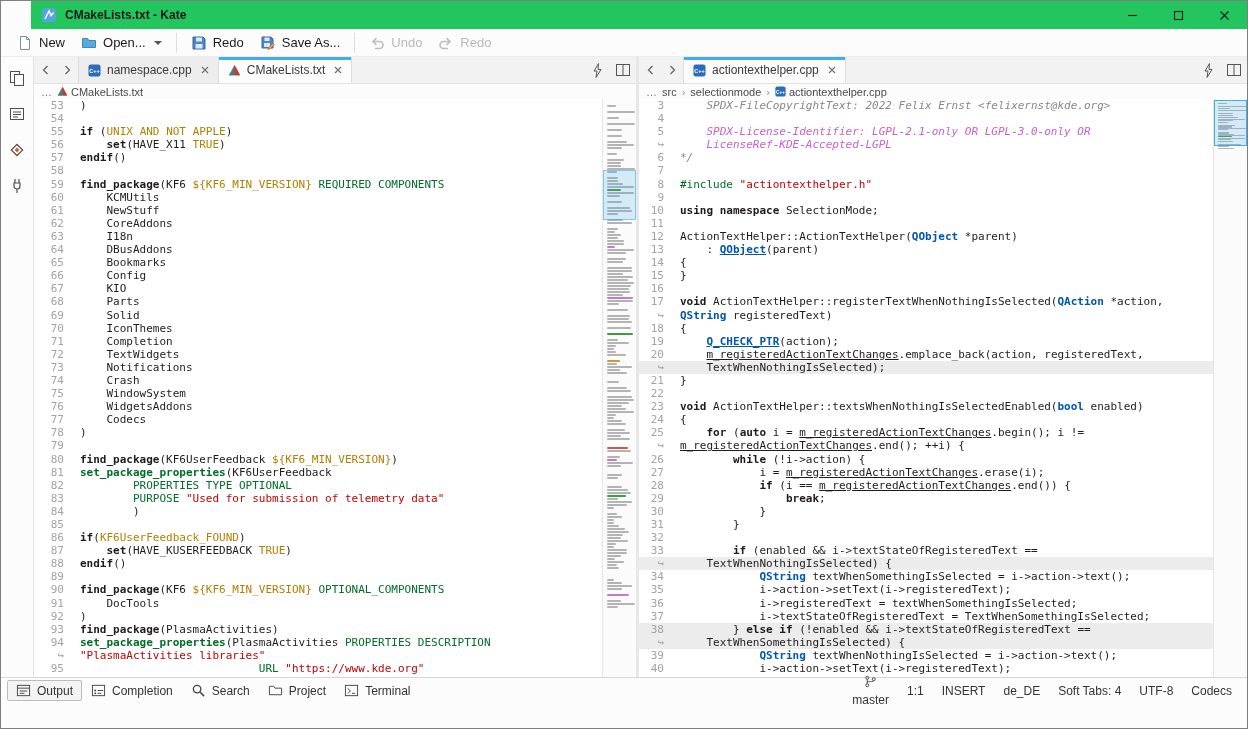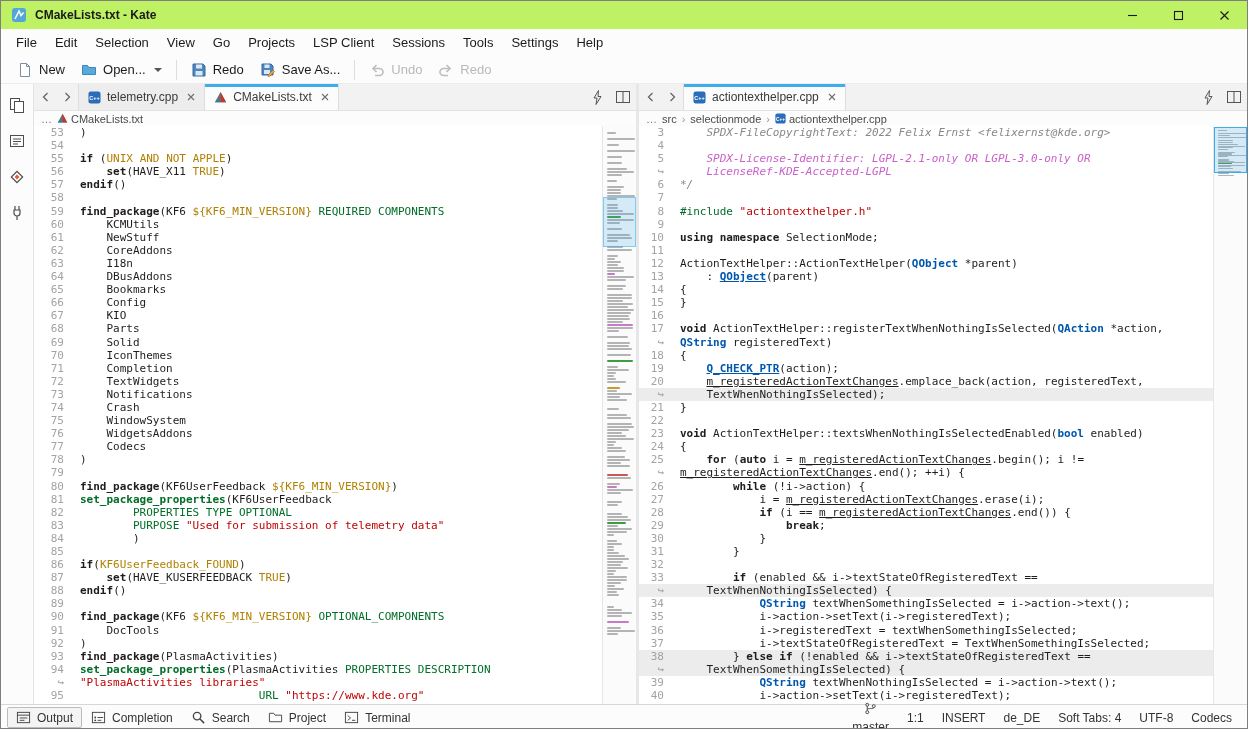--- a/index.html
+++ b/index.html
@@ -5,21 +5,21 @@
   * { box-sizing: border-box; }
   html,body { margin:0; padding:0; background:#9a9a9a; }
   #window {
     position:relative; width:1248px; height:729px; background:#fcfcfc;
     font-family:"Liberation Sans", sans-serif; color:#1b1b1b;
     border:1px solid #7f7f7f; overflow:hidden;
   }
   .icon svg { display:block; }
 
   
-  .titlebar { height:28px; display:flex; align-items:center; padding-left:10px; background:#bef264; }
+  .titlebar { height:28px; display:flex; align-items:center; padding-left:10px; background:#22c55e;margin-left:30px; }
   .title-text { margin-left:8px; font-size:12px; font-weight:600; color:#1a1a1a; }
   #winctl { margin-left:auto; display:flex; height:100%; }
   .wbtn { width:46px; display:flex; align-items:center; justify-content:center; }
 
   
   .menubar { height:27px; display:flex; align-items:center; padding:0 6px; font-size:13px; background:#fcfcfc; }
   .menuitem { padding:4px 9px; border-radius:3px; }
 
   
   .toolbar { height:28px; display:flex; align-items:center; padding:0 8px; font-size:13px; border-bottom:1px solid #ececec; background:#fcfcfc; }
@@ -128,33 +128,20 @@
         <div class="wbtn">
           <span class="icon">
             <svg width="11" height="11" viewBox="0 0 11 11">
               <path d="M1.5 1.5 L9.5 9.5 M9.5 1.5 L1.5 9.5" stroke="#1a1a1a" stroke-width="1.1"></path>
             </svg>
           </span>
         </div>
       </div>
   </div>
 
-  <div class="menubar" id="menubar">
-      <div class="menuitem">File</div>
-      <div class="menuitem">Edit</div>
-      <div class="menuitem">Selection</div>
-      <div class="menuitem">View</div>
-      <div class="menuitem">Go</div>
-      <div class="menuitem">Projects</div>
-      <div class="menuitem">LSP Client</div>
-      <div class="menuitem">Sessions</div>
-      <div class="menuitem">Tools</div>
-      <div class="menuitem">Settings</div>
-      <div class="menuitem">Help</div>
-    </div>
 
   <div class="toolbar" id="toolbar">
       <div class="tbtn">
         <span class="icon">
           <svg width="16" height="16" viewBox="0 0 16 16">
             <path d="M3.5 1.5 h6 l3 3 v10 h-9 z" fill="#fff" stroke="#7a8fa5"></path>
             <path d="M9.5 1.5 v3 h3" fill="none" stroke="#7a8fa5"></path>
           </svg>
         </span>
         <span>New</span>
@@ -265,21 +252,21 @@
             </span>
           </div>
         <div class="tabs" id="left-tabs">
             <div class="tab">
               <span class="icon">
                 <svg width="13" height="13" viewBox="0 0 14 14">
                   <rect x="0.5" y="0.5" width="13" height="13" rx="2.5" fill="#2a6db8"></rect>
                   <text x="7" y="9.8" text-anchor="middle" font-size="6" font-weight="bold" fill="#fff" font-family="sans-serif">C++</text>
                 </svg>
               </span>
-              <span class="tab-label">telemetry.cpp</span>
+              <span class="tab-label">namespace.cpp</span>
               <span class="tab-close">
                 <svg width="8" height="8" viewBox="0 0 8 8">
                   <path d="M1 1 L7 7 M7 1 L1 7" stroke="#6e6e6e" stroke-width="1.1"></path>
                 </svg>
               </span>
             </div>
             <div class="tab active">
               <span class="icon">
                 <svg width="13" height="13" viewBox="0 0 14 14">
                   <path d="M7 1 L13 12 L1 12 Z" fill="#6e6e6e"></path>

